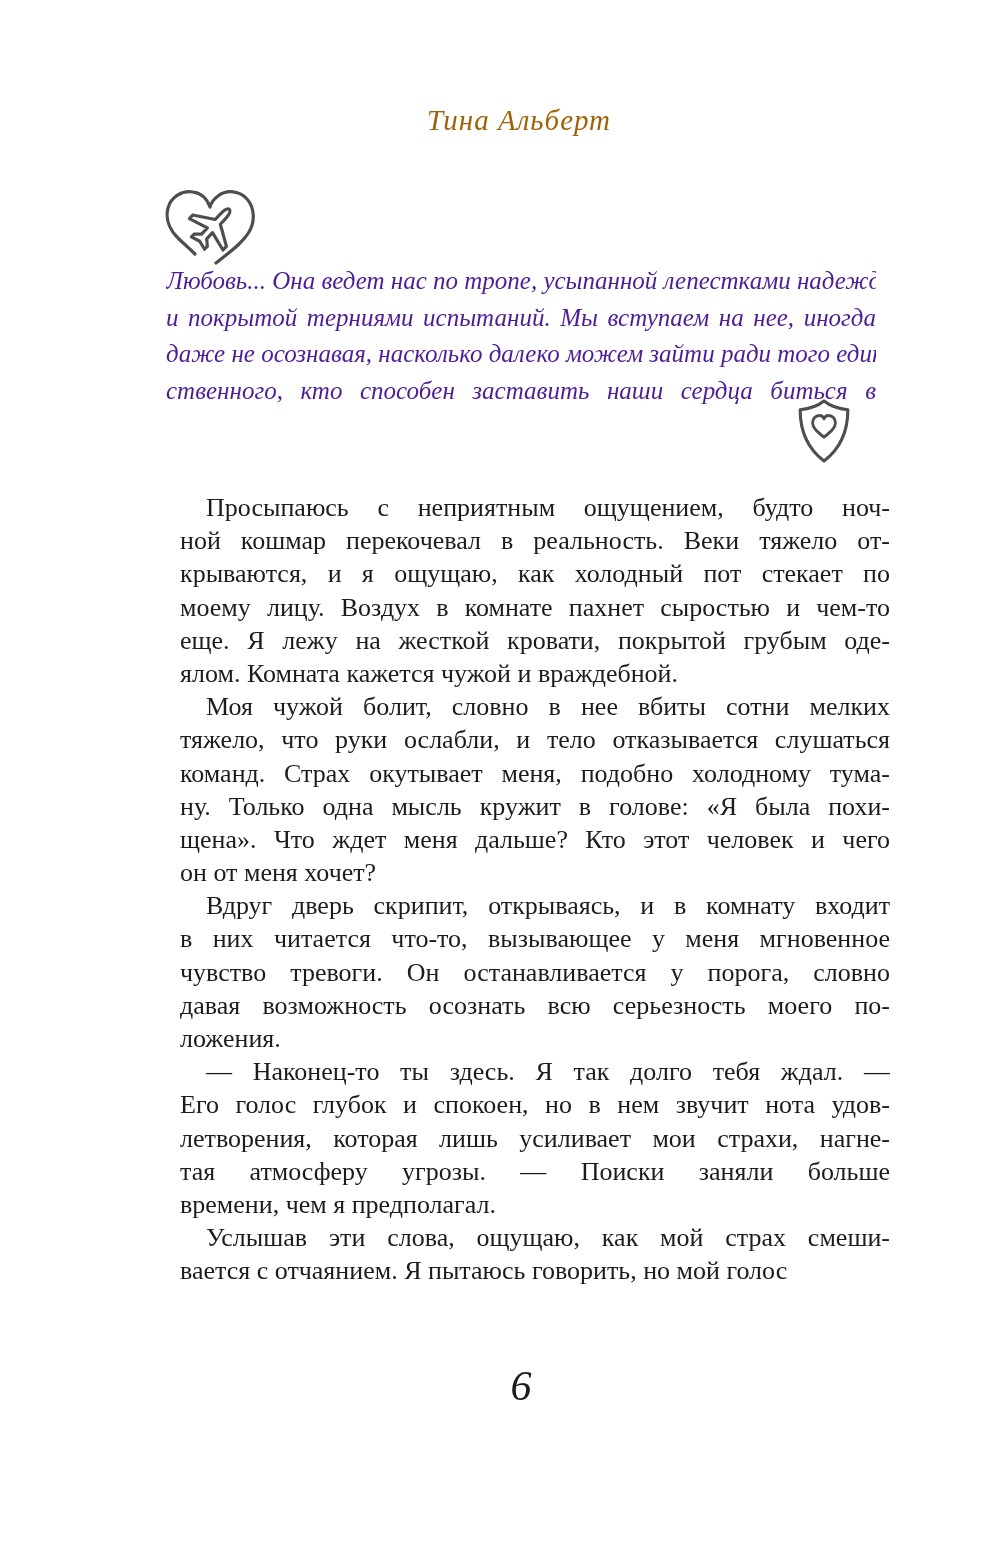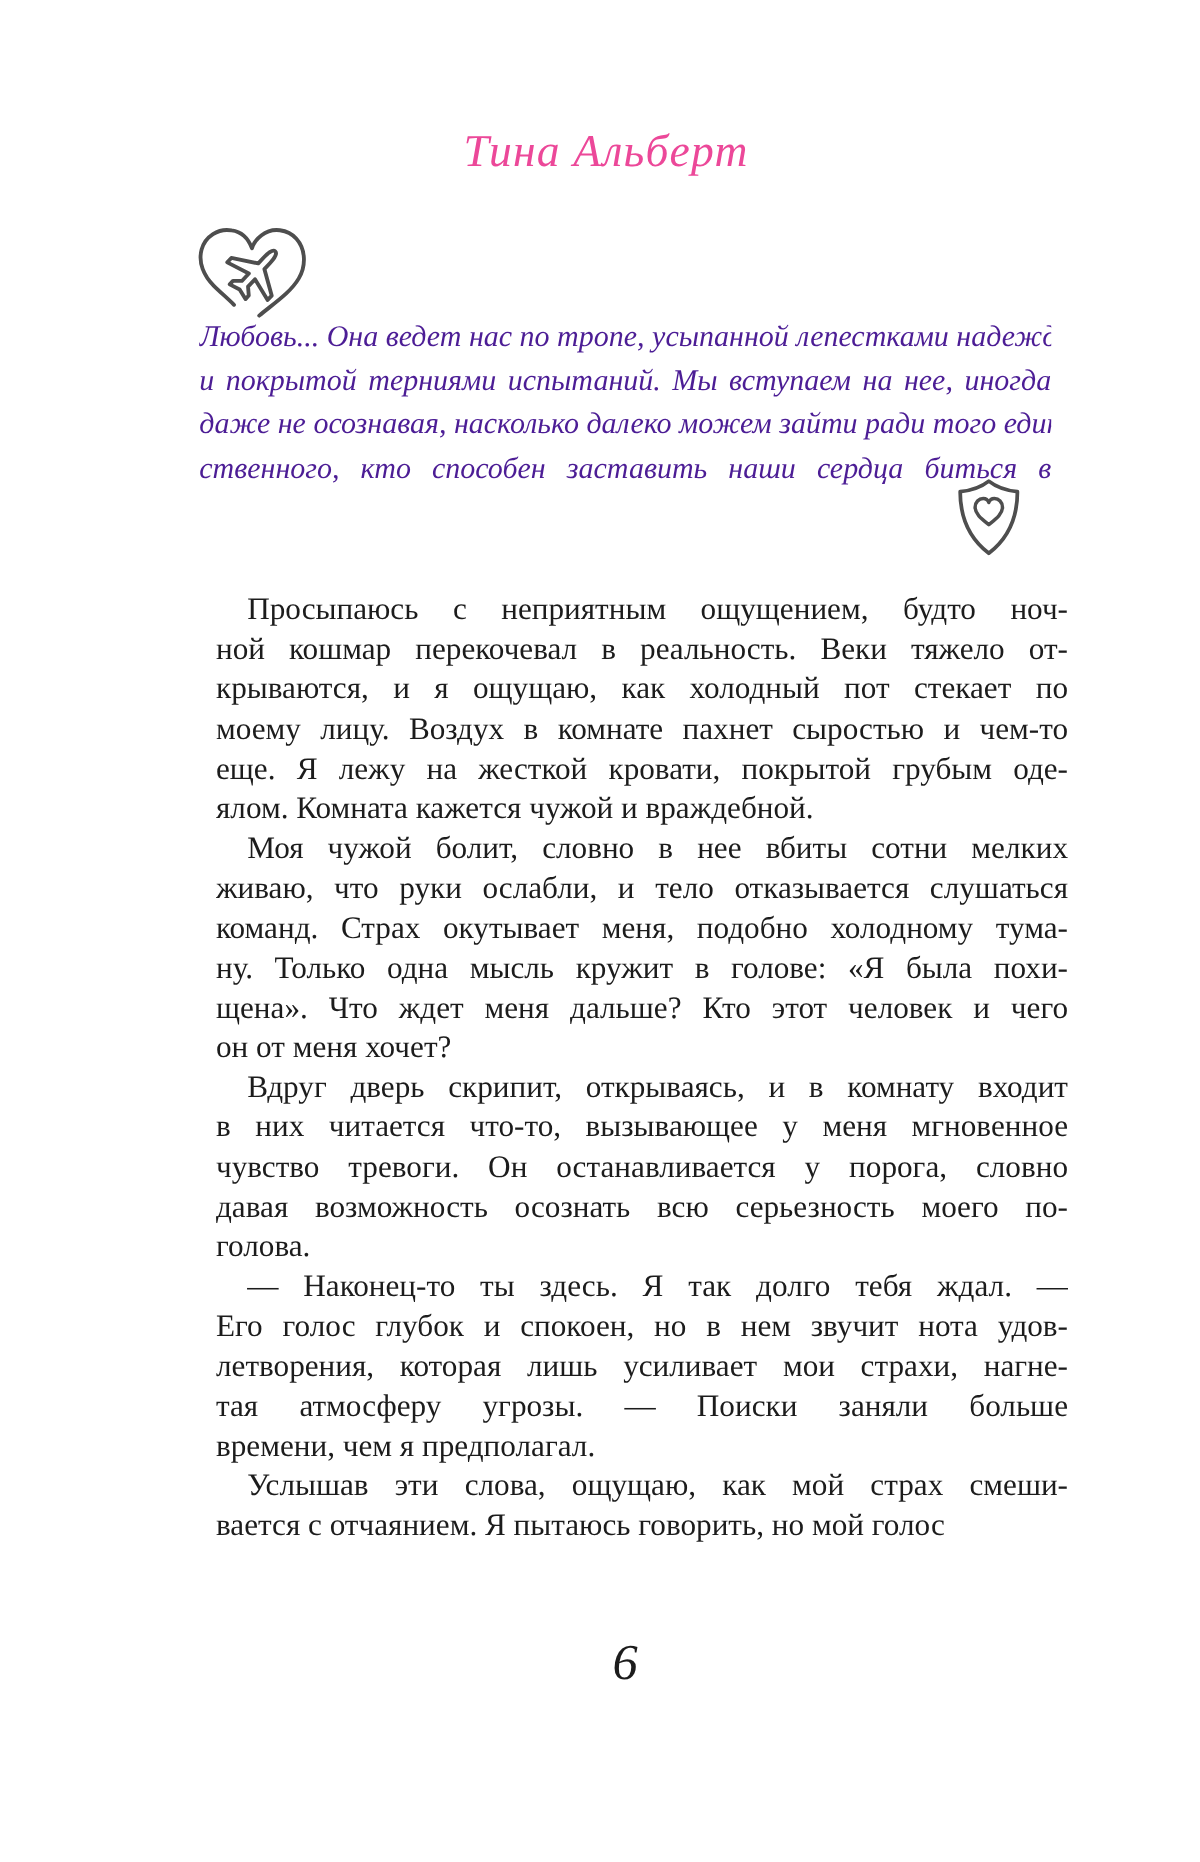--- a/index.html
+++ b/index.html
@@ -16,27 +16,27 @@
     overflow: hidden;
   }
   .sheet {
     position: absolute;
     inset: 0;
     background: #ffffff;
   }
   .author-header {
     position: absolute;
     top: 104px;
-    left: 150px;
+    left: 164px;
     width: 710px;
     text-align: center;
     font-style: italic;
-    font-size: 38px;
+    font-size: 29px;
     letter-spacing: 1px;
-    color: #ec4899;
+    color: #a16207;
   }
   .heart-plane {
     position: absolute;
     left: 162px;
     top: 180px;
     width: 100px;
     height: 92px;
   }
   .epigraph {
     position: absolute;
@@ -161,32 +161,32 @@
       <div class="para">
         <div class="line first">Просыпаюсь с неприятным ощущением, будто ноч-</div>
         <div class="line">ной кошмар перекочевал в реальность. Веки тяжело от-</div>
         <div class="line">крываются, и я ощущаю, как холодный пот стекает по</div>
         <div class="line">моему лицу. Воздух в комнате пахнет сыростью и чем-то</div>
         <div class="line">еще. Я лежу на жесткой кровати, покрытой грубым оде-</div>
         <div class="line last">ялом. Комната кажется чужой и враждебной.</div>
       </div>
       <div class="para">
         <div class="line first">Моя чужой болит, словно в нее вбиты сотни мелких</div>
-        <div class="line">живаю, что руки ослабли, и тело отказывается слушаться</div>
+        <div class="line">тяжело, что руки ослабли, и тело отказывается слушаться</div>
         <div class="line">команд. Страх окутывает меня, подобно холодному тума-</div>
         <div class="line">ну. Только одна мысль кружит в голове: «Я была похи-</div>
         <div class="line">щена». Что ждет меня дальше? Кто этот человек и чего</div>
         <div class="line last">он от меня хочет?</div>
       </div>
       <div class="para">
         <div class="line first">Вдруг дверь скрипит, открываясь, и в комнату входит</div>
         <div class="line">в них читается что-то, вызывающее у меня мгновенное</div>
         <div class="line">чувство тревоги. Он останавливается у порога, словно</div>
         <div class="line">давая возможность осознать всю серьезность моего по-</div>
-        <div class="line last">голова.</div>
+        <div class="line last">ложения.</div>
       </div>
       <div class="para">
         <div class="line first">— Наконец-то ты здесь. Я так долго тебя ждал. —</div>
         <div class="line">Его голос глубок и спокоен, но в нем звучит нота удов-</div>
         <div class="line">летворения, которая лишь усиливает мои страхи, нагне-</div>
         <div class="line">тая атмосферу угрозы. — Поиски заняли больше</div>
         <div class="line last">времени, чем я предполагал.</div>
       </div>
       <div class="para">
         <div class="line first">Услышав эти слова, ощущаю, как мой страх смеши-</div>

